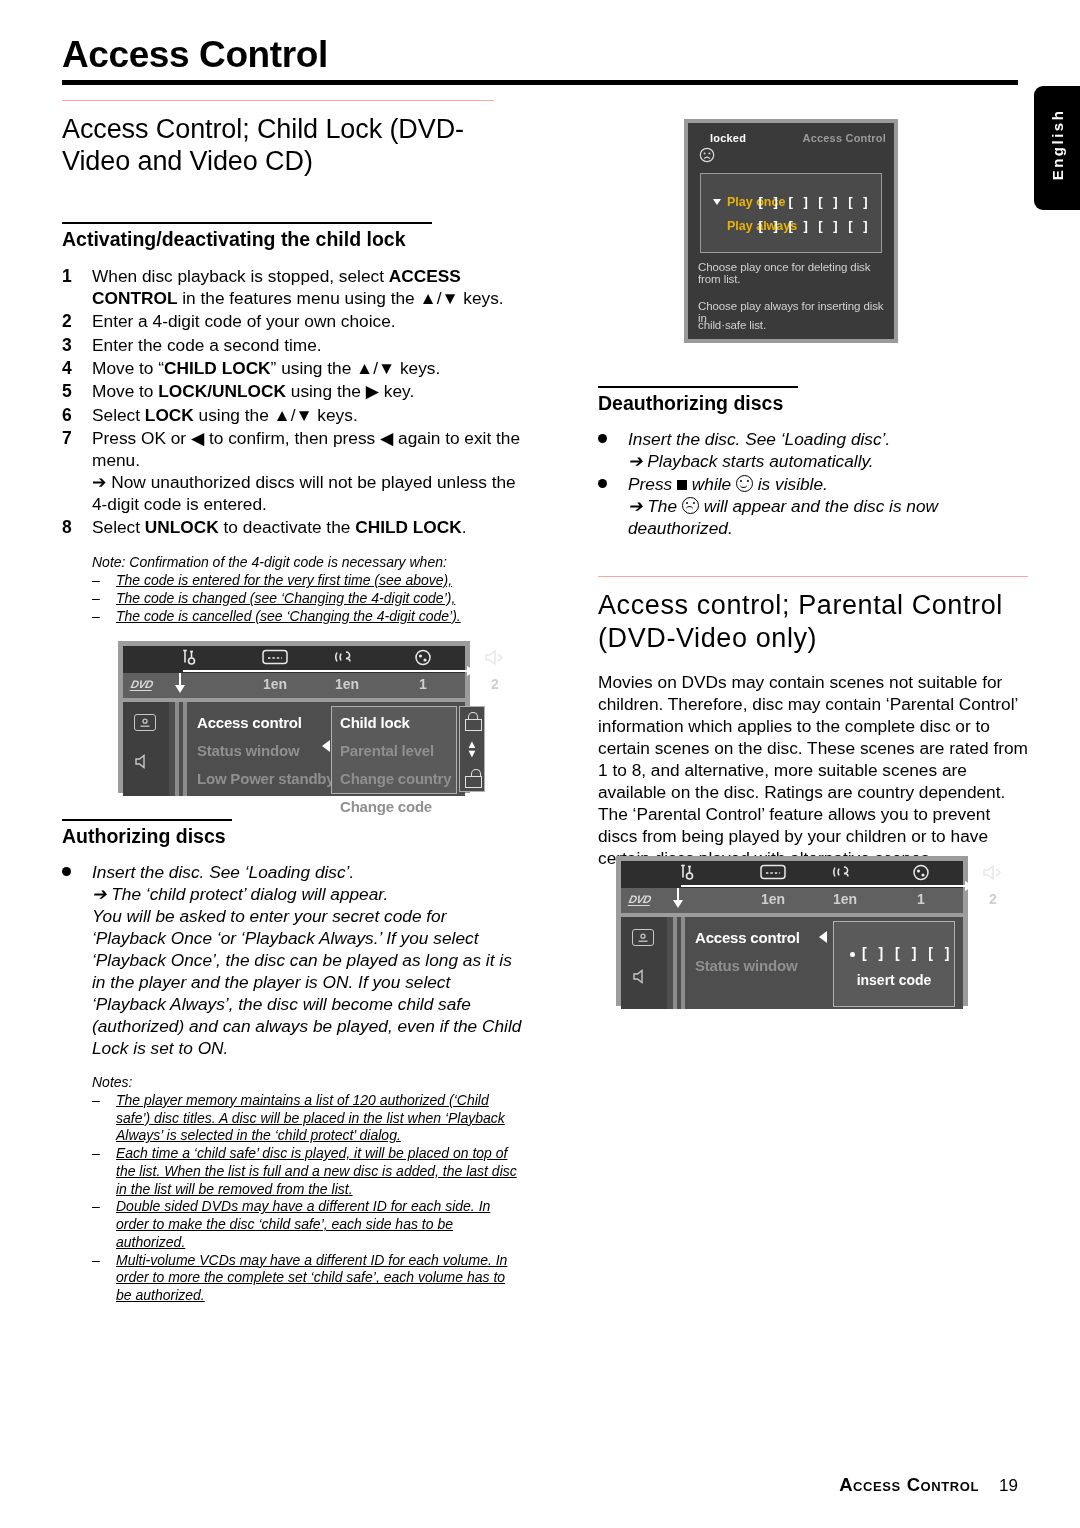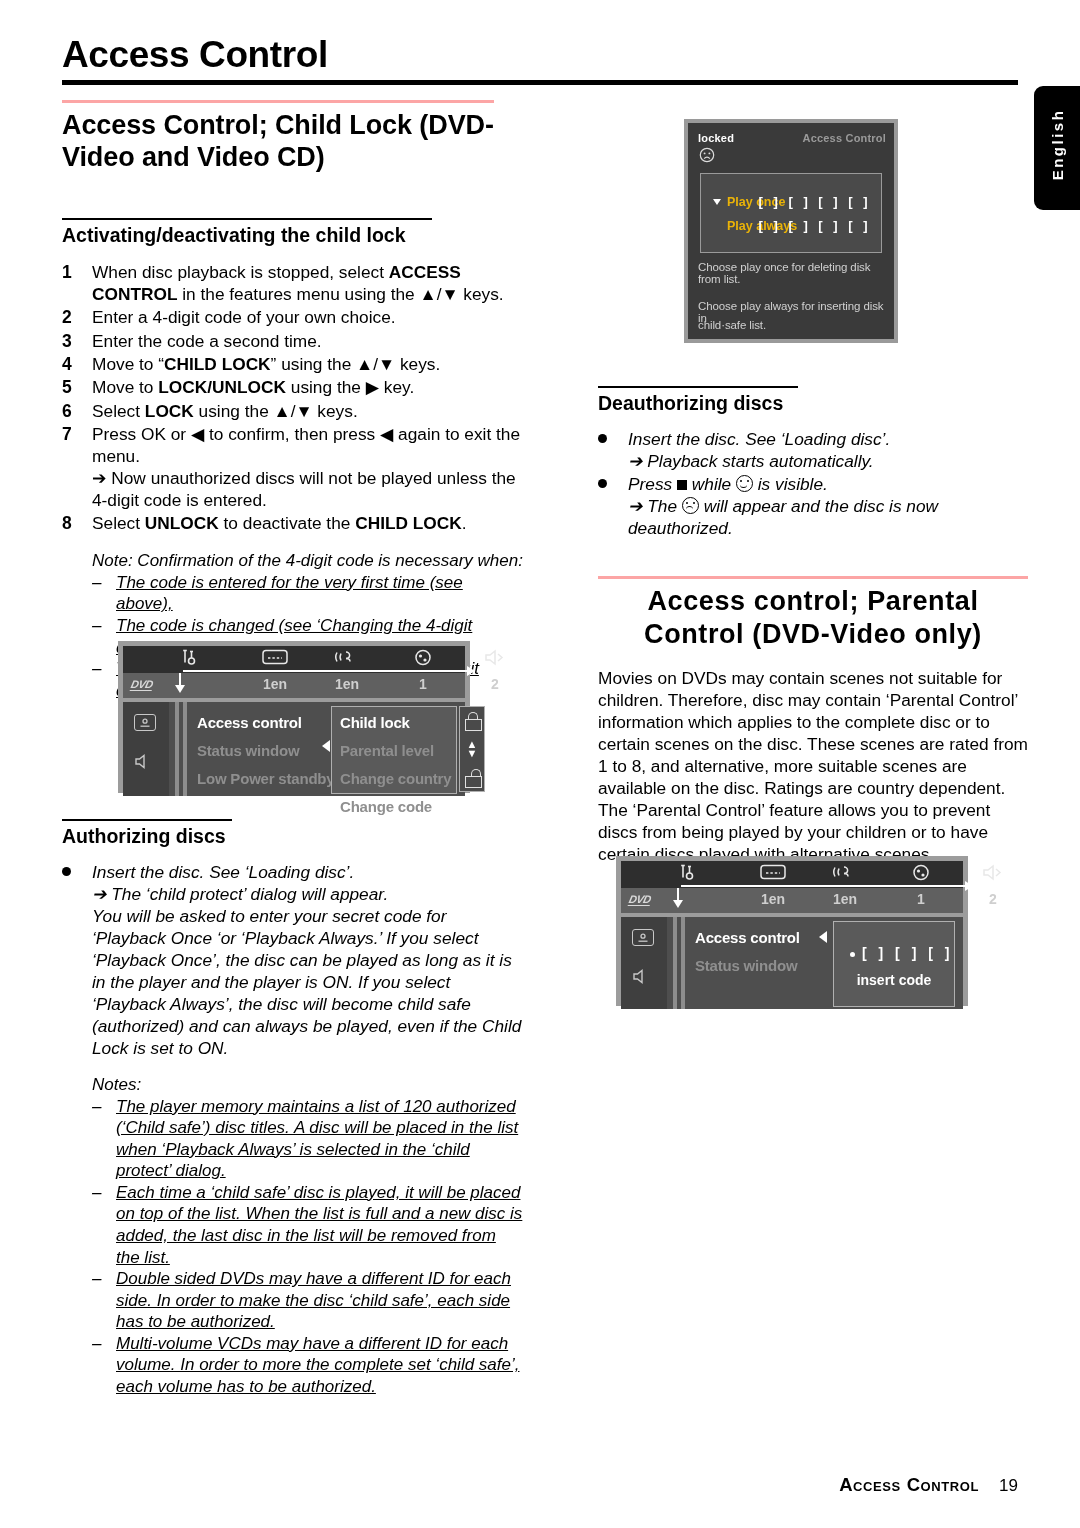--- a/index.html
+++ b/index.html
@@ -35,36 +35,36 @@
     position:absolute;left:-30px;top:50px;width:106px;
     text-align:center;
     font-size:15px;font-weight:bold;letter-spacing:2.5px;
   }
 
   
   .col-left{position:absolute;left:62px;top:100px;width:462px;}
 
   
   .h2{
-    font-size:27px;font-weight:bold;line-height:1.20;
-    border-top:3px solid #fca5a5;padding-top:6px;
+    font-size:27px;font-weight:normal;line-height:1.20;
+    border-top:1px solid #fca5a5;padding-top:12px;
     letter-spacing:-0.1px;
   }
-  .h2.sp{letter-spacing:0.6px;text-align:center;}
+  .h2.sp{letter-spacing:0.6px;}
   .h3{
     font-size:19.5px;font-weight:bold;line-height:1.2;
     border-top:2.5px solid #000;padding-top:4px;
     display:inline-block;
   }
   .h3wrap{margin-top:22px;}
 
   
   .body{font-size:17.3px;line-height:1.27;}
   b{font-weight:bold;}
-  .ital{font-style:italic;font-size:17.0px;line-height:1.27;}
+  .ital{font-style:italic;font-size:14px;line-height:1.27;}
 
   
   .steps{margin-top:14px;}
   .step{display:flex;font-size:17.3px;line-height:1.275;margin-bottom:1px;}
   .step .num{width:30px;flex:0 0 30px;font-weight:bold;font-size:17.5px;}
   .step .txt{flex:1;}
 
   
   .blist{margin-top:8px;}
   .bul{display:flex;font-size:17.3px;line-height:1.27;margin-bottom:1px;font-style:italic;}
@@ -419,21 +419,21 @@
       </div>
       <div class="dash" style="margin-left:30px;">
         <div class="d">–</div>
         <div class="t">Multi-volume VCDs may have a different ID for each volume. In order to more the complete set ‘child safe’, each volume has to be authorized.</div>
       </div>
     </div>
   </div>
 
   <div class="dlg" style="left:684px;top:119px;width:214px;height:224px;">
     <div class="dlg-in">
-      <div class="lbl" style="left:10px;top:9px;font-weight:bold;color:#fff;">locked</div>
+      <div class="lbl" style="left:22px;top:9px;font-weight:bold;color:#fff;">locked</div>
       <div class="lbl" style="right:8px;top:9px;color:#9a9a9a;font-weight:bold;">Access Control</div>
       <div style="position:absolute;left:11px;top:24px;">
         <svg width="16" height="16" viewBox="0 0 16 16">
           <circle cx="8" cy="8" r="6.7" fill="none" stroke="#dcdcdc" stroke-width="1.2"></circle>
           <circle cx="5.6" cy="6.4" r="0.95" fill="#dcdcdc"></circle>
           <circle cx="10.4" cy="6.4" r="0.95" fill="#dcdcdc"></circle>
           <path d="M5.2 11.6c1.6-2 4-2 5.6 0" fill="none" stroke="#dcdcdc" stroke-width="1.2"></path>
         </svg>
       </div>
 

